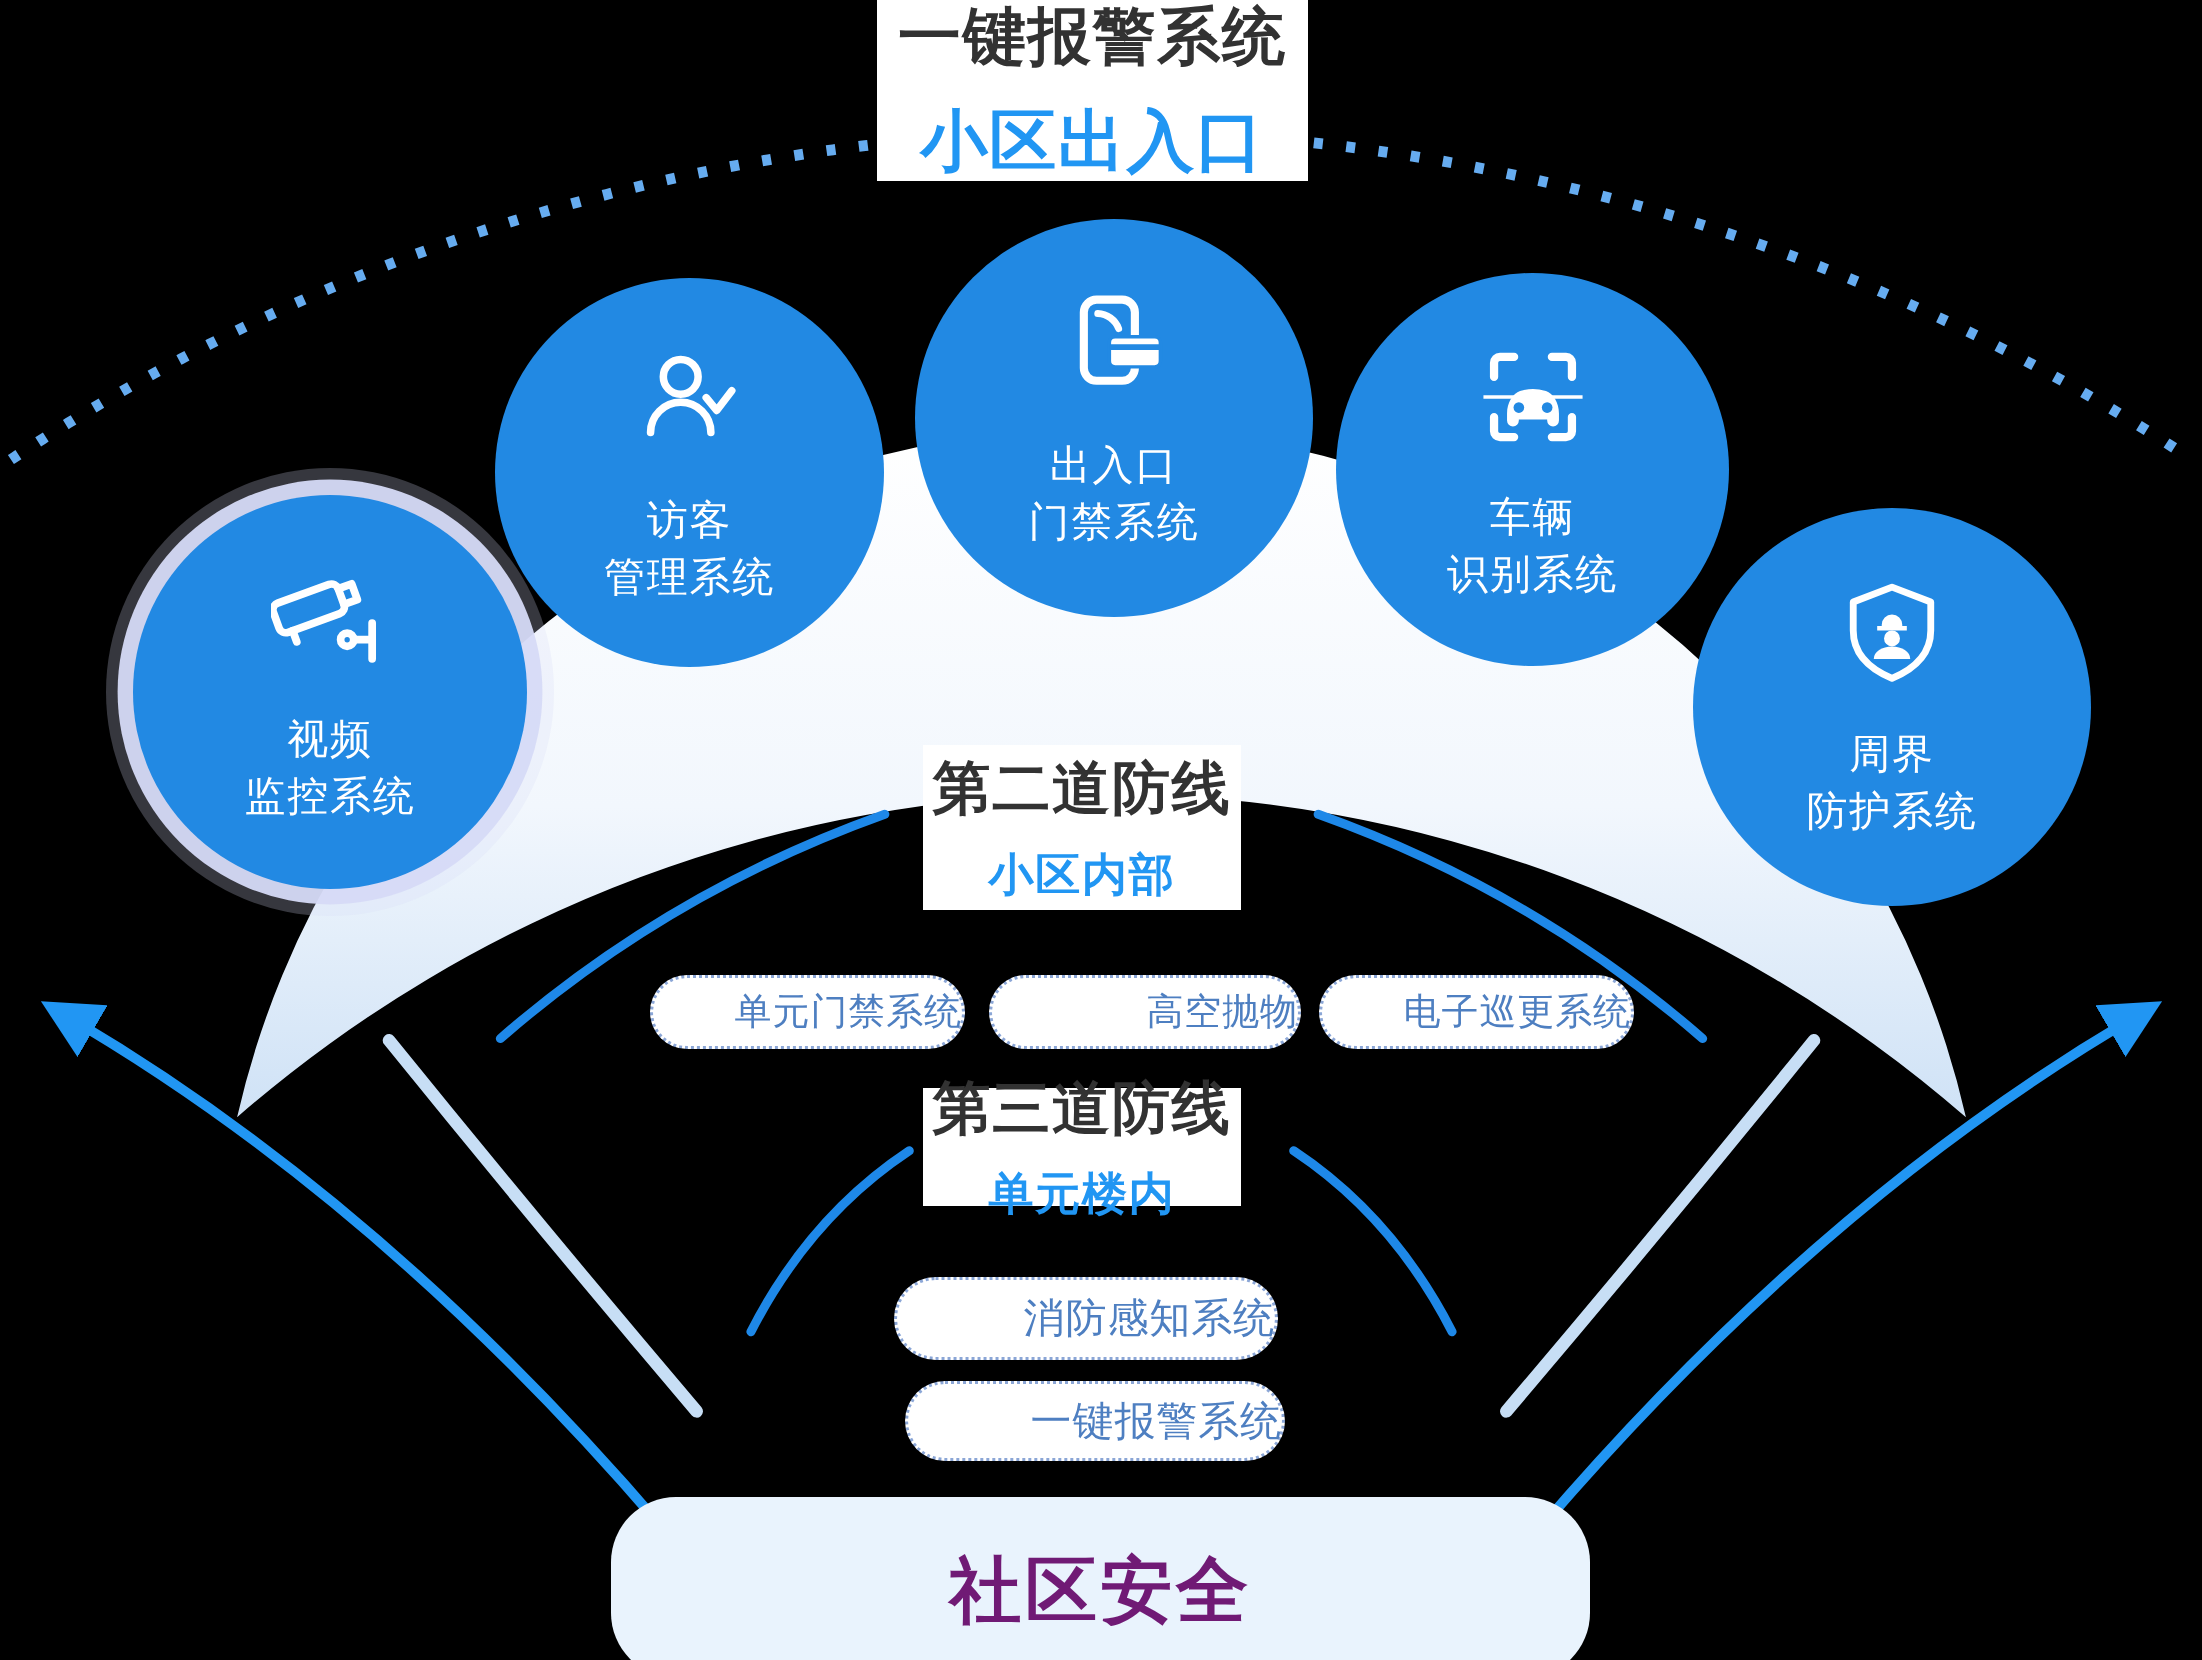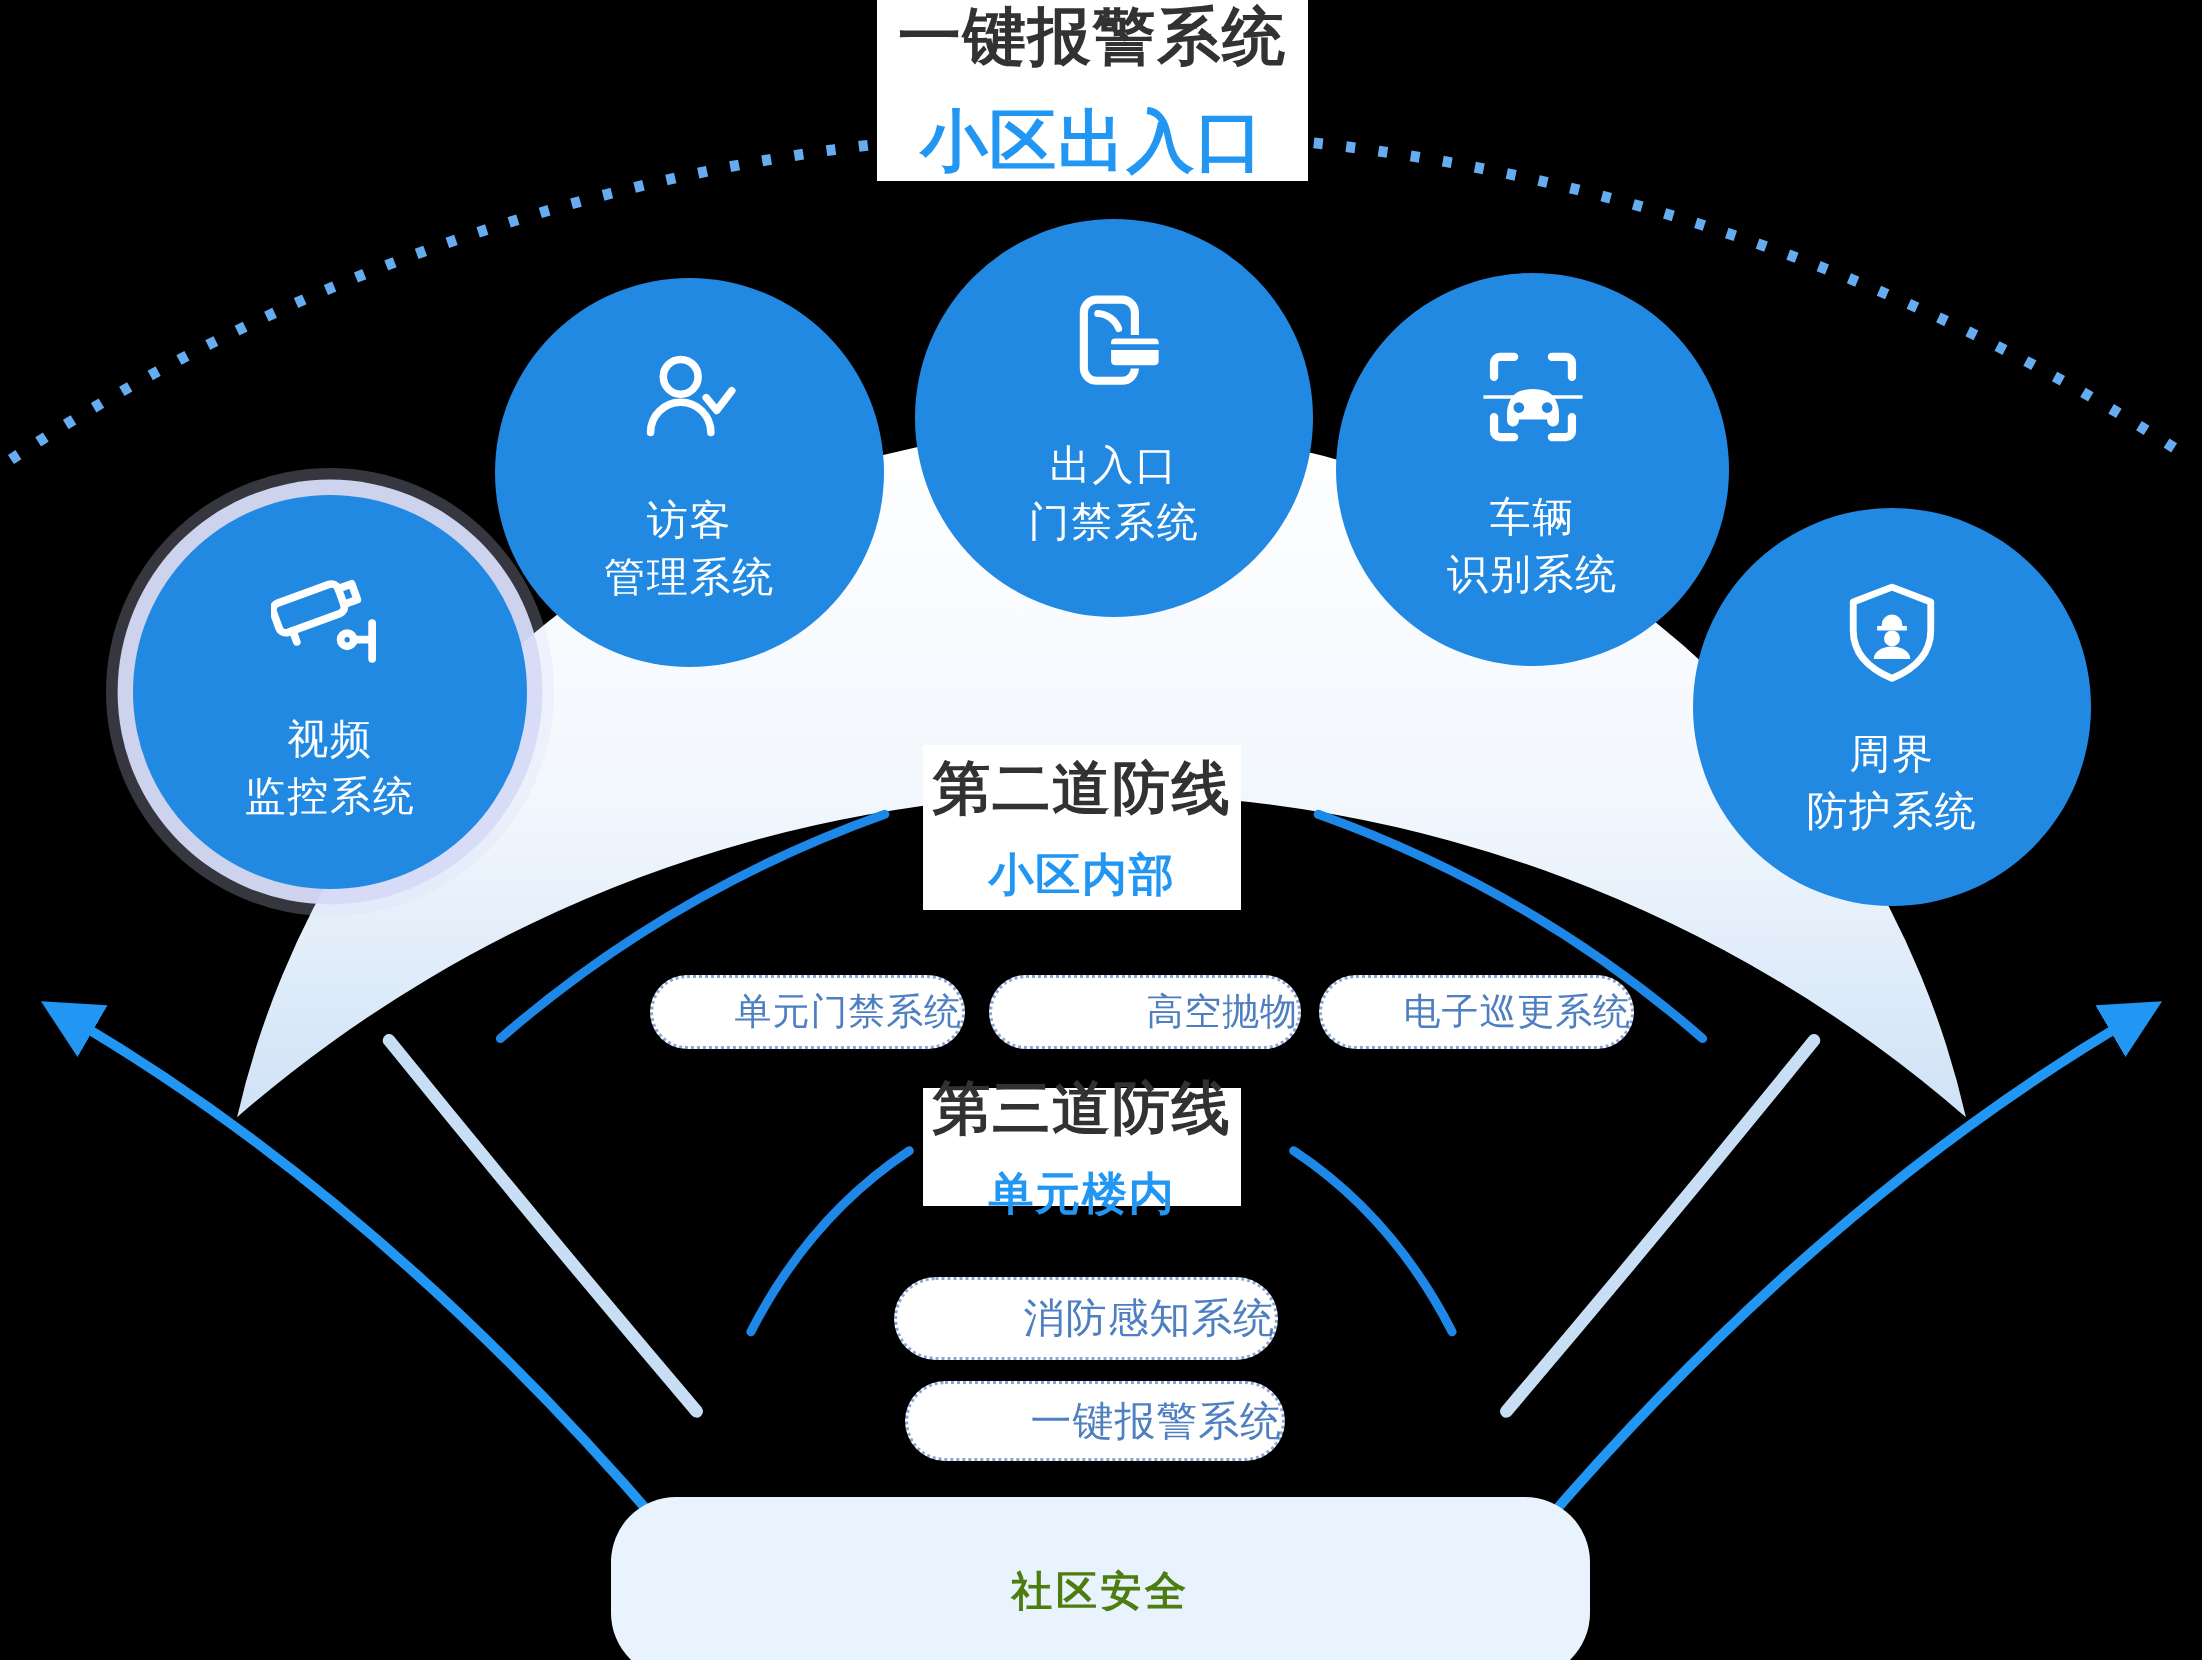--- a/index.html
+++ b/index.html
@@ -49,21 +49,21 @@
   #pill-patrol{left:1319px;top:975px;width:315px;height:74px;}
   .pill-big{font-size:41px;letter-spacing:0.9px;}
   #pill-fire{left:894px;top:1277px;width:384px;height:83px;}
   #pill-alarm{left:905px;top:1381px;width:380px;height:80px;}
 
   
   #footer-box{
     position:absolute;left:611px;top:1497px;width:979px;height:181px;
     background:#E9F3FD;border-radius:65px;display:flex;align-items:center;justify-content:center;z-index:6;
   }
-  #footer-label{color:#4d7c0f;font-size:41px;font-weight:bold;letter-spacing:3.6px;padding-bottom:12.7px;margin-top:20px;}
+  #footer-label{color:#701a75;font-size:72px;font-weight:bold;letter-spacing:3.6px;padding-bottom:12.7px;margin-top:20px;}
 </style>
 </head>
 <body>
 
 <div id="stage">
 
   <svg id="bg-lines" viewBox="0 0 2435 1836">
     <defs>
       <linearGradient id="fanGrad" x1="0" y1="0" x2="0" y2="1">
         <stop offset="0%" stop-color="#FFFFFF"></stop>

